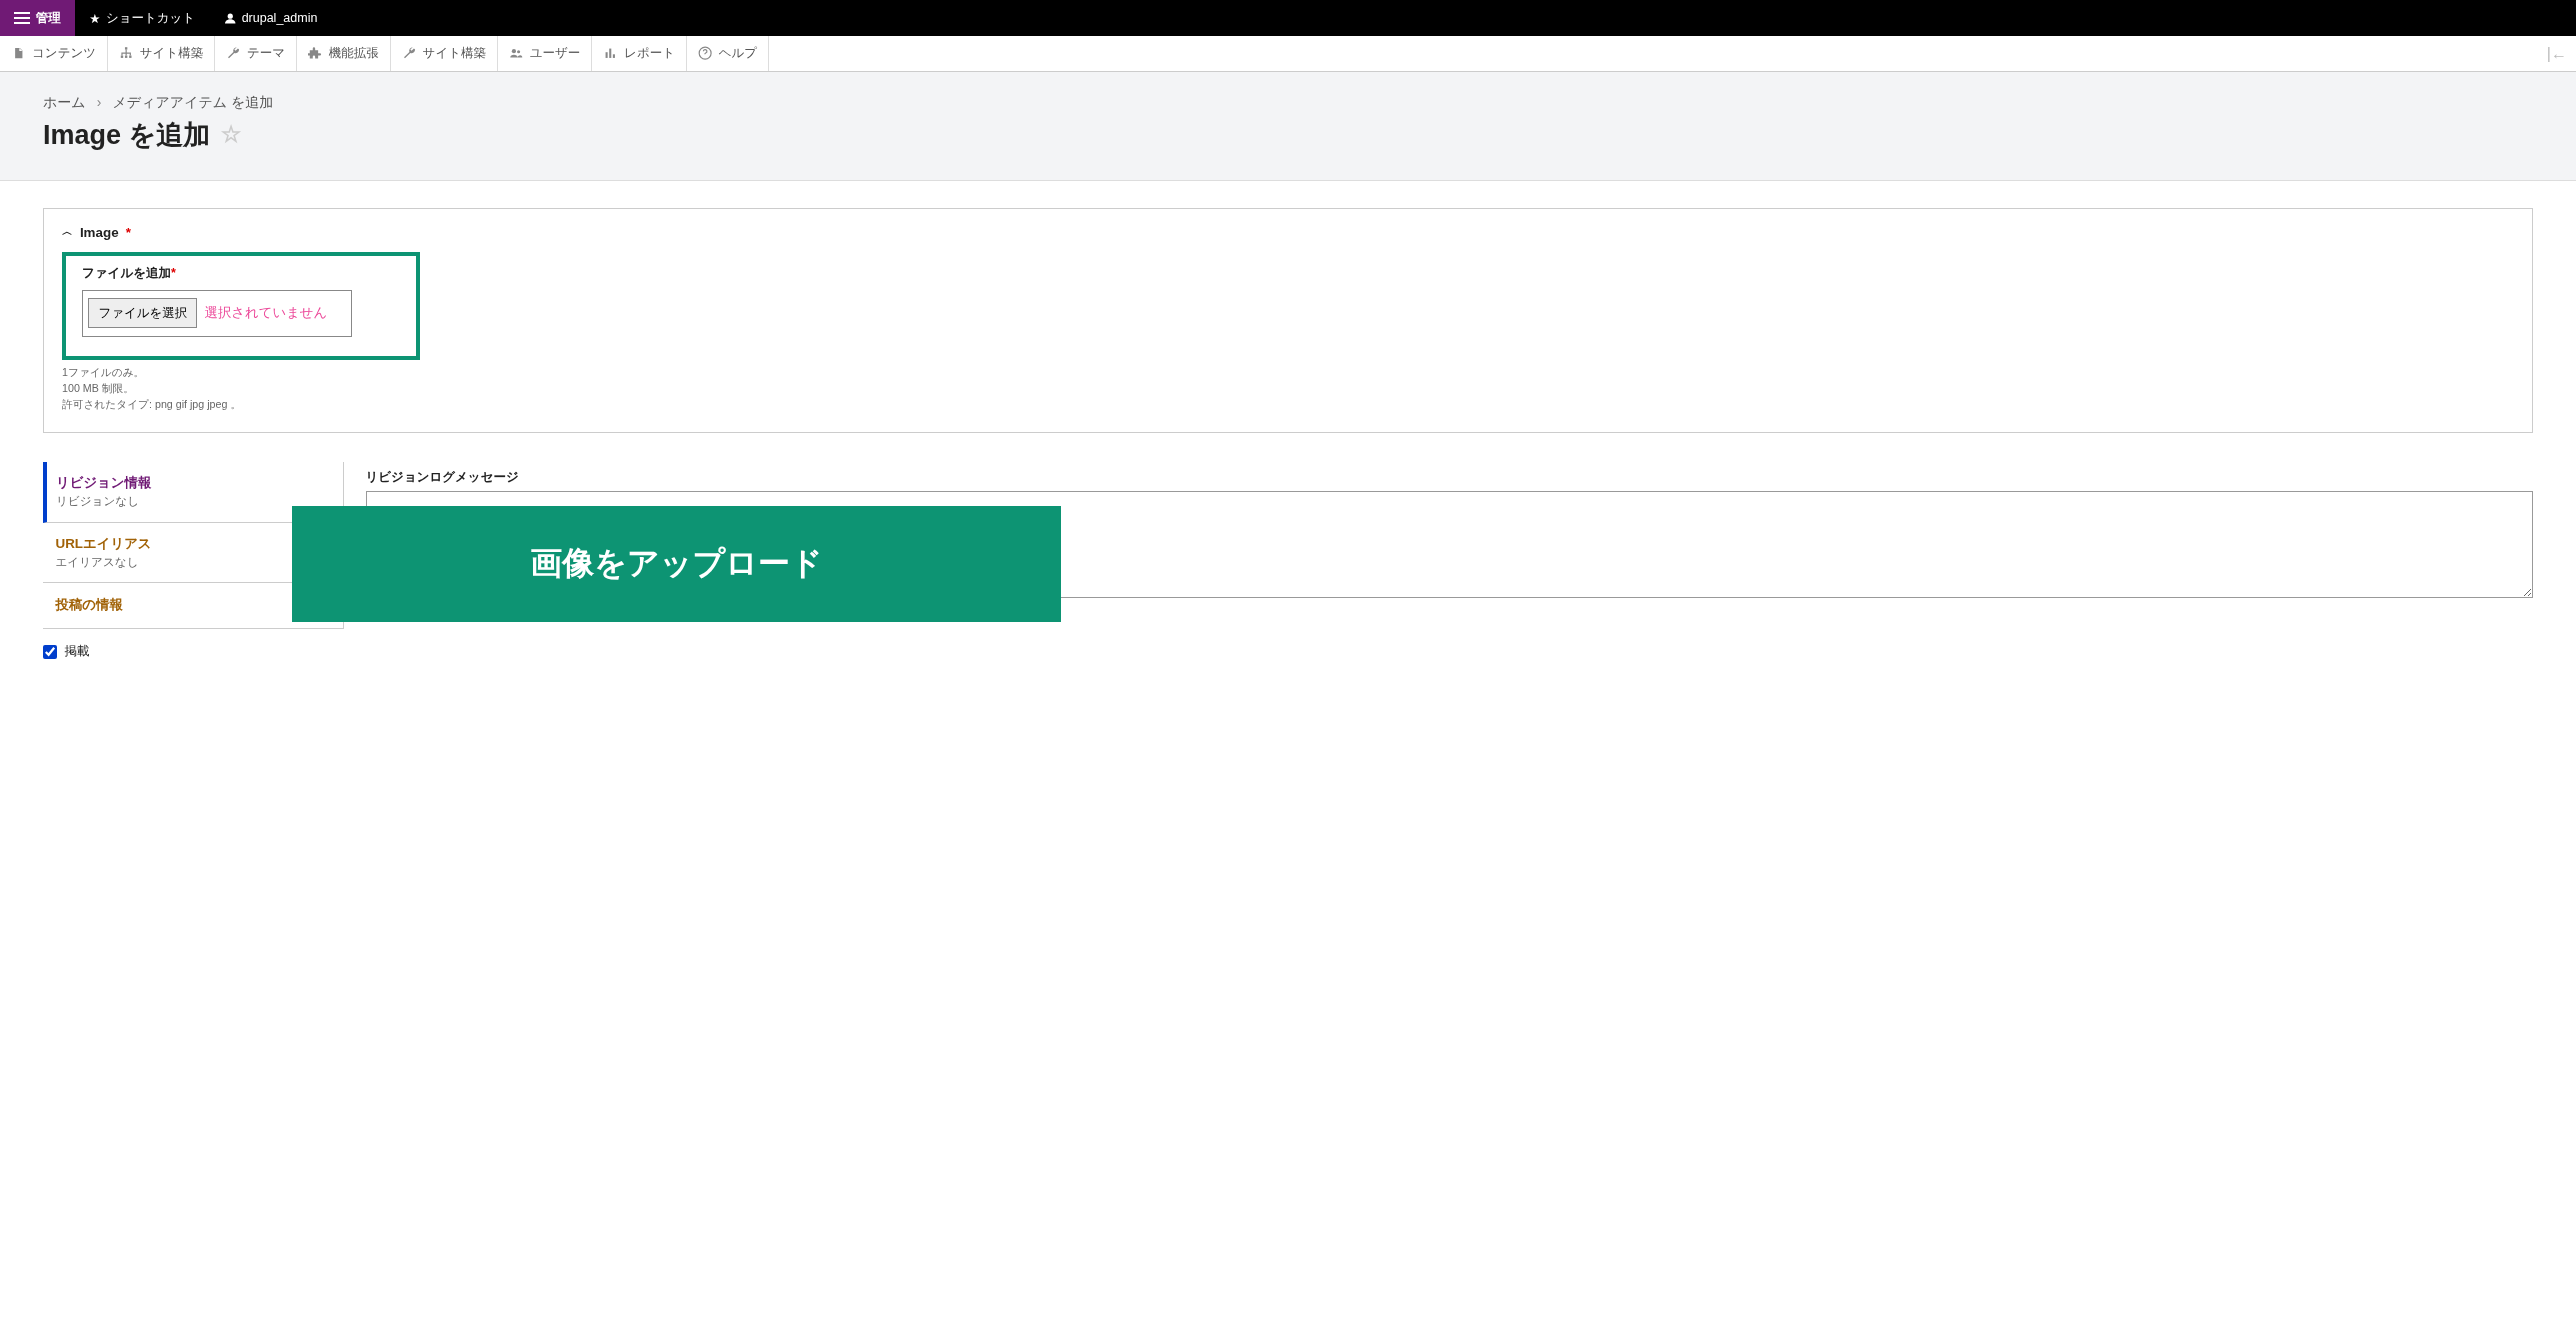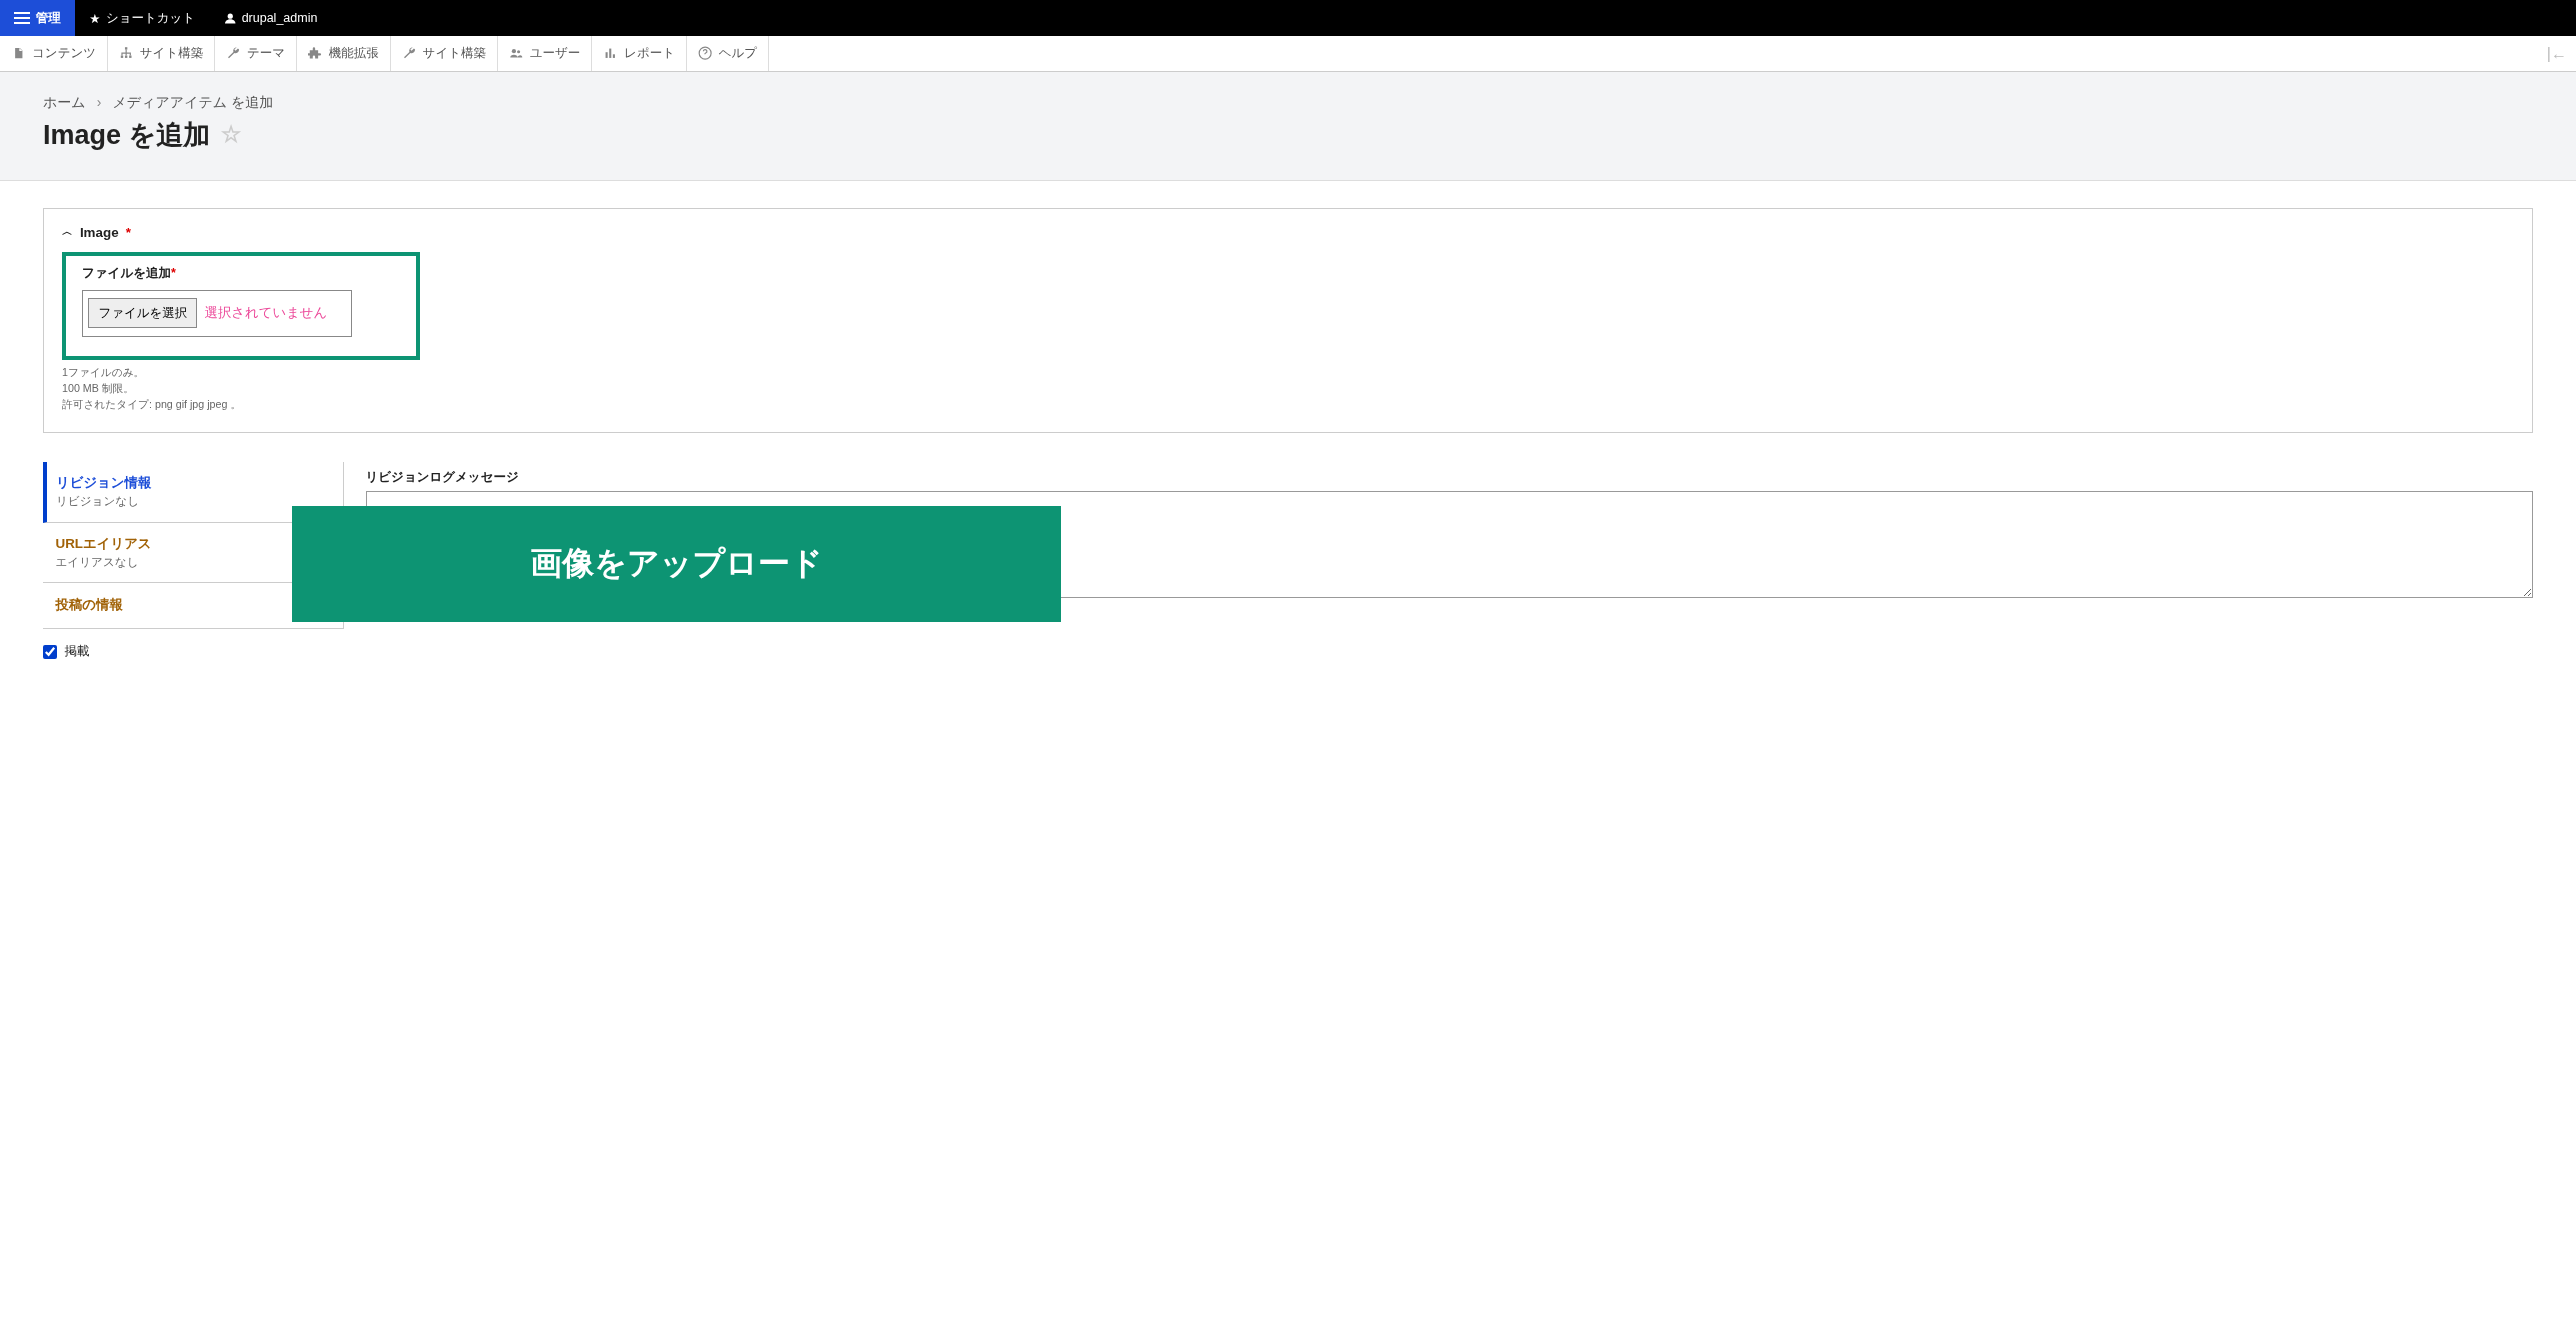--- a/index.html
+++ b/index.html
@@ -16,21 +16,21 @@
 }
 .toolbar-top .item {
   display: flex;
   align-items: center;
   gap: 5.4px;
   padding: 0 14.3px;
   height: 100%;
   cursor: pointer;
 }
 .toolbar-top .item.manage {
-  background: #1d4ed8;
+  background: #701a75;
   font-weight: bold;
 }
 .toolbar-top .icon { display: inline-flex; }
 .hamburger { width: 16px; height: 12.5px; display: flex; flex-direction: column; justify-content: space-between; }
 .hamburger span { display: block; height: 1.8px; background: #fff; }
 
 
 .admin-menu {
   background: #fff;
   border-bottom: 0.9px solid #ccc;
@@ -142,21 +142,21 @@
 }
 .side-tab {
   border-bottom: 0.9px solid #ccc;
   padding: 12.5px 7.2px 12.5px 12.5px;
   cursor: pointer;
 }
 .side-tab.active {
   border-left: 4.5px solid #003ecc;
   padding-left: 9px;
 }
-.side-tab.active .st-title { color: #1d4ed8; }
+.side-tab.active .st-title { color: #701a75; }
 .st-title { font-size: 13.4px; font-weight: 700; color: #a16207; }
 .st-sub { font-size: 11.6px; color: #666; margin-top: 1.8px; }
 
 .rev-area {
   flex: 1;
   padding: 7.2px 0 0 21.5px;
   border-left: 0.9px solid #ccc;
 }
 .rev-area .field-label { margin-bottom: 5.4px; font-size: 12.5px; }
 .rev-area textarea {

